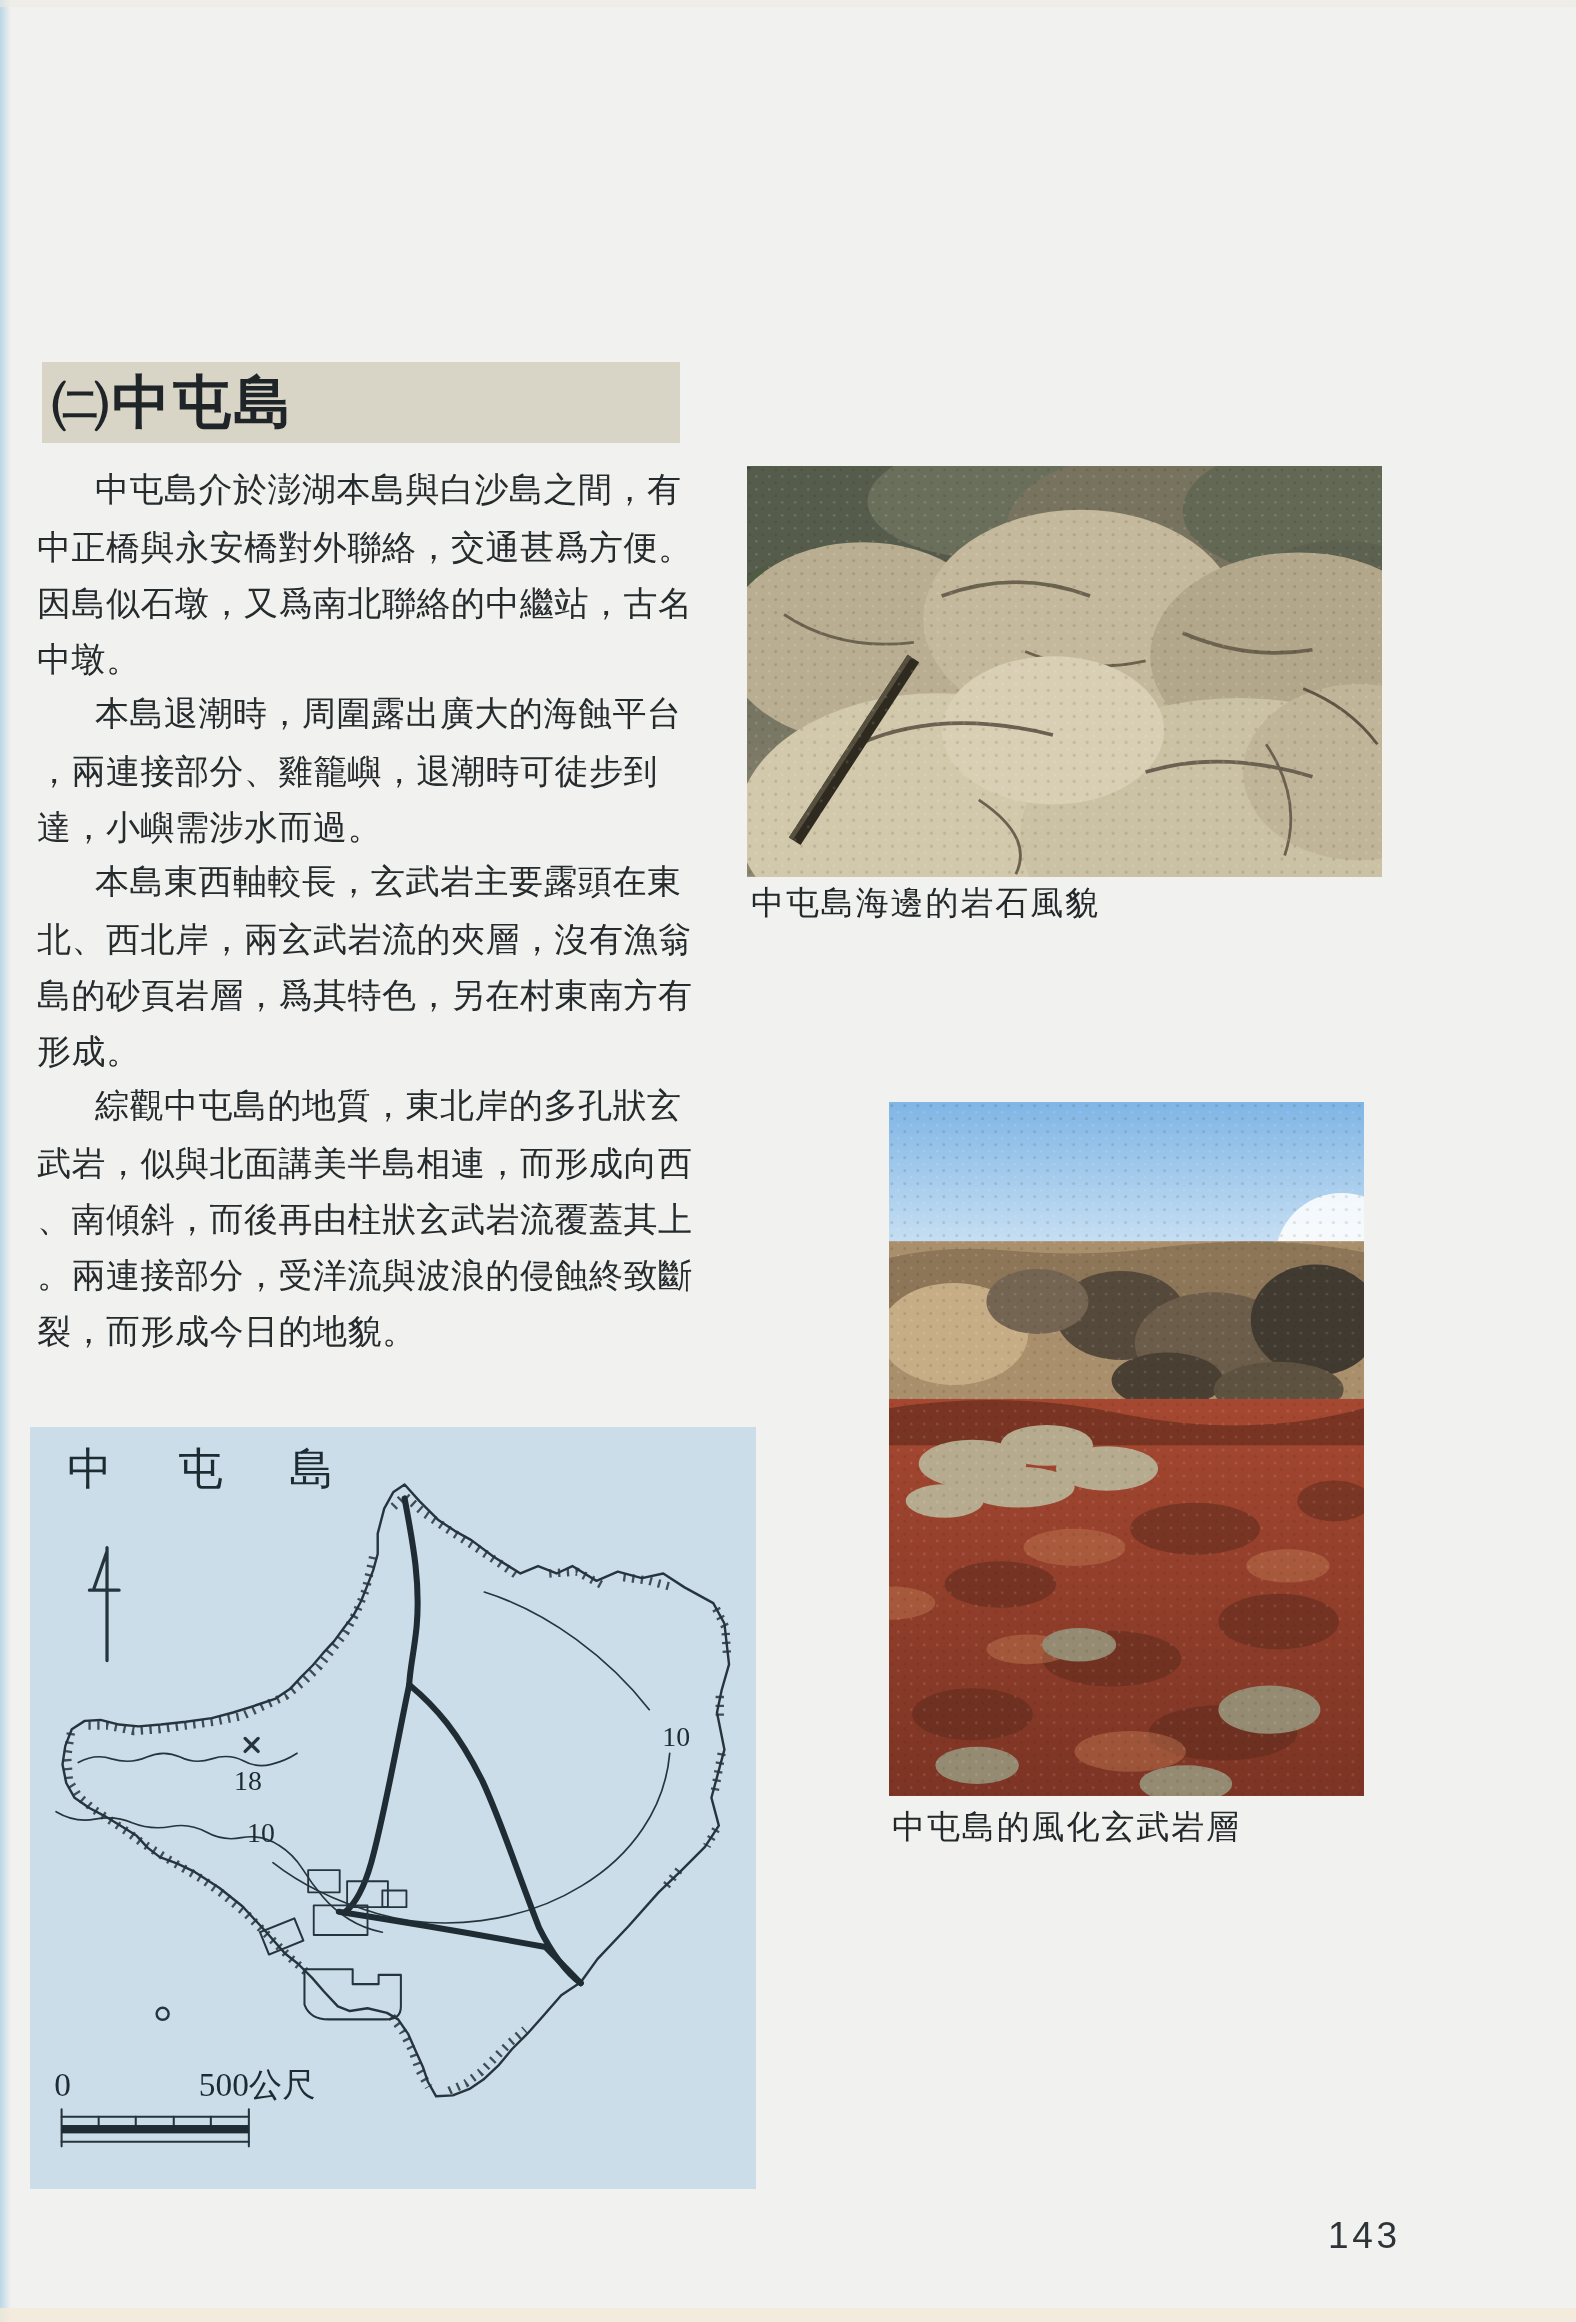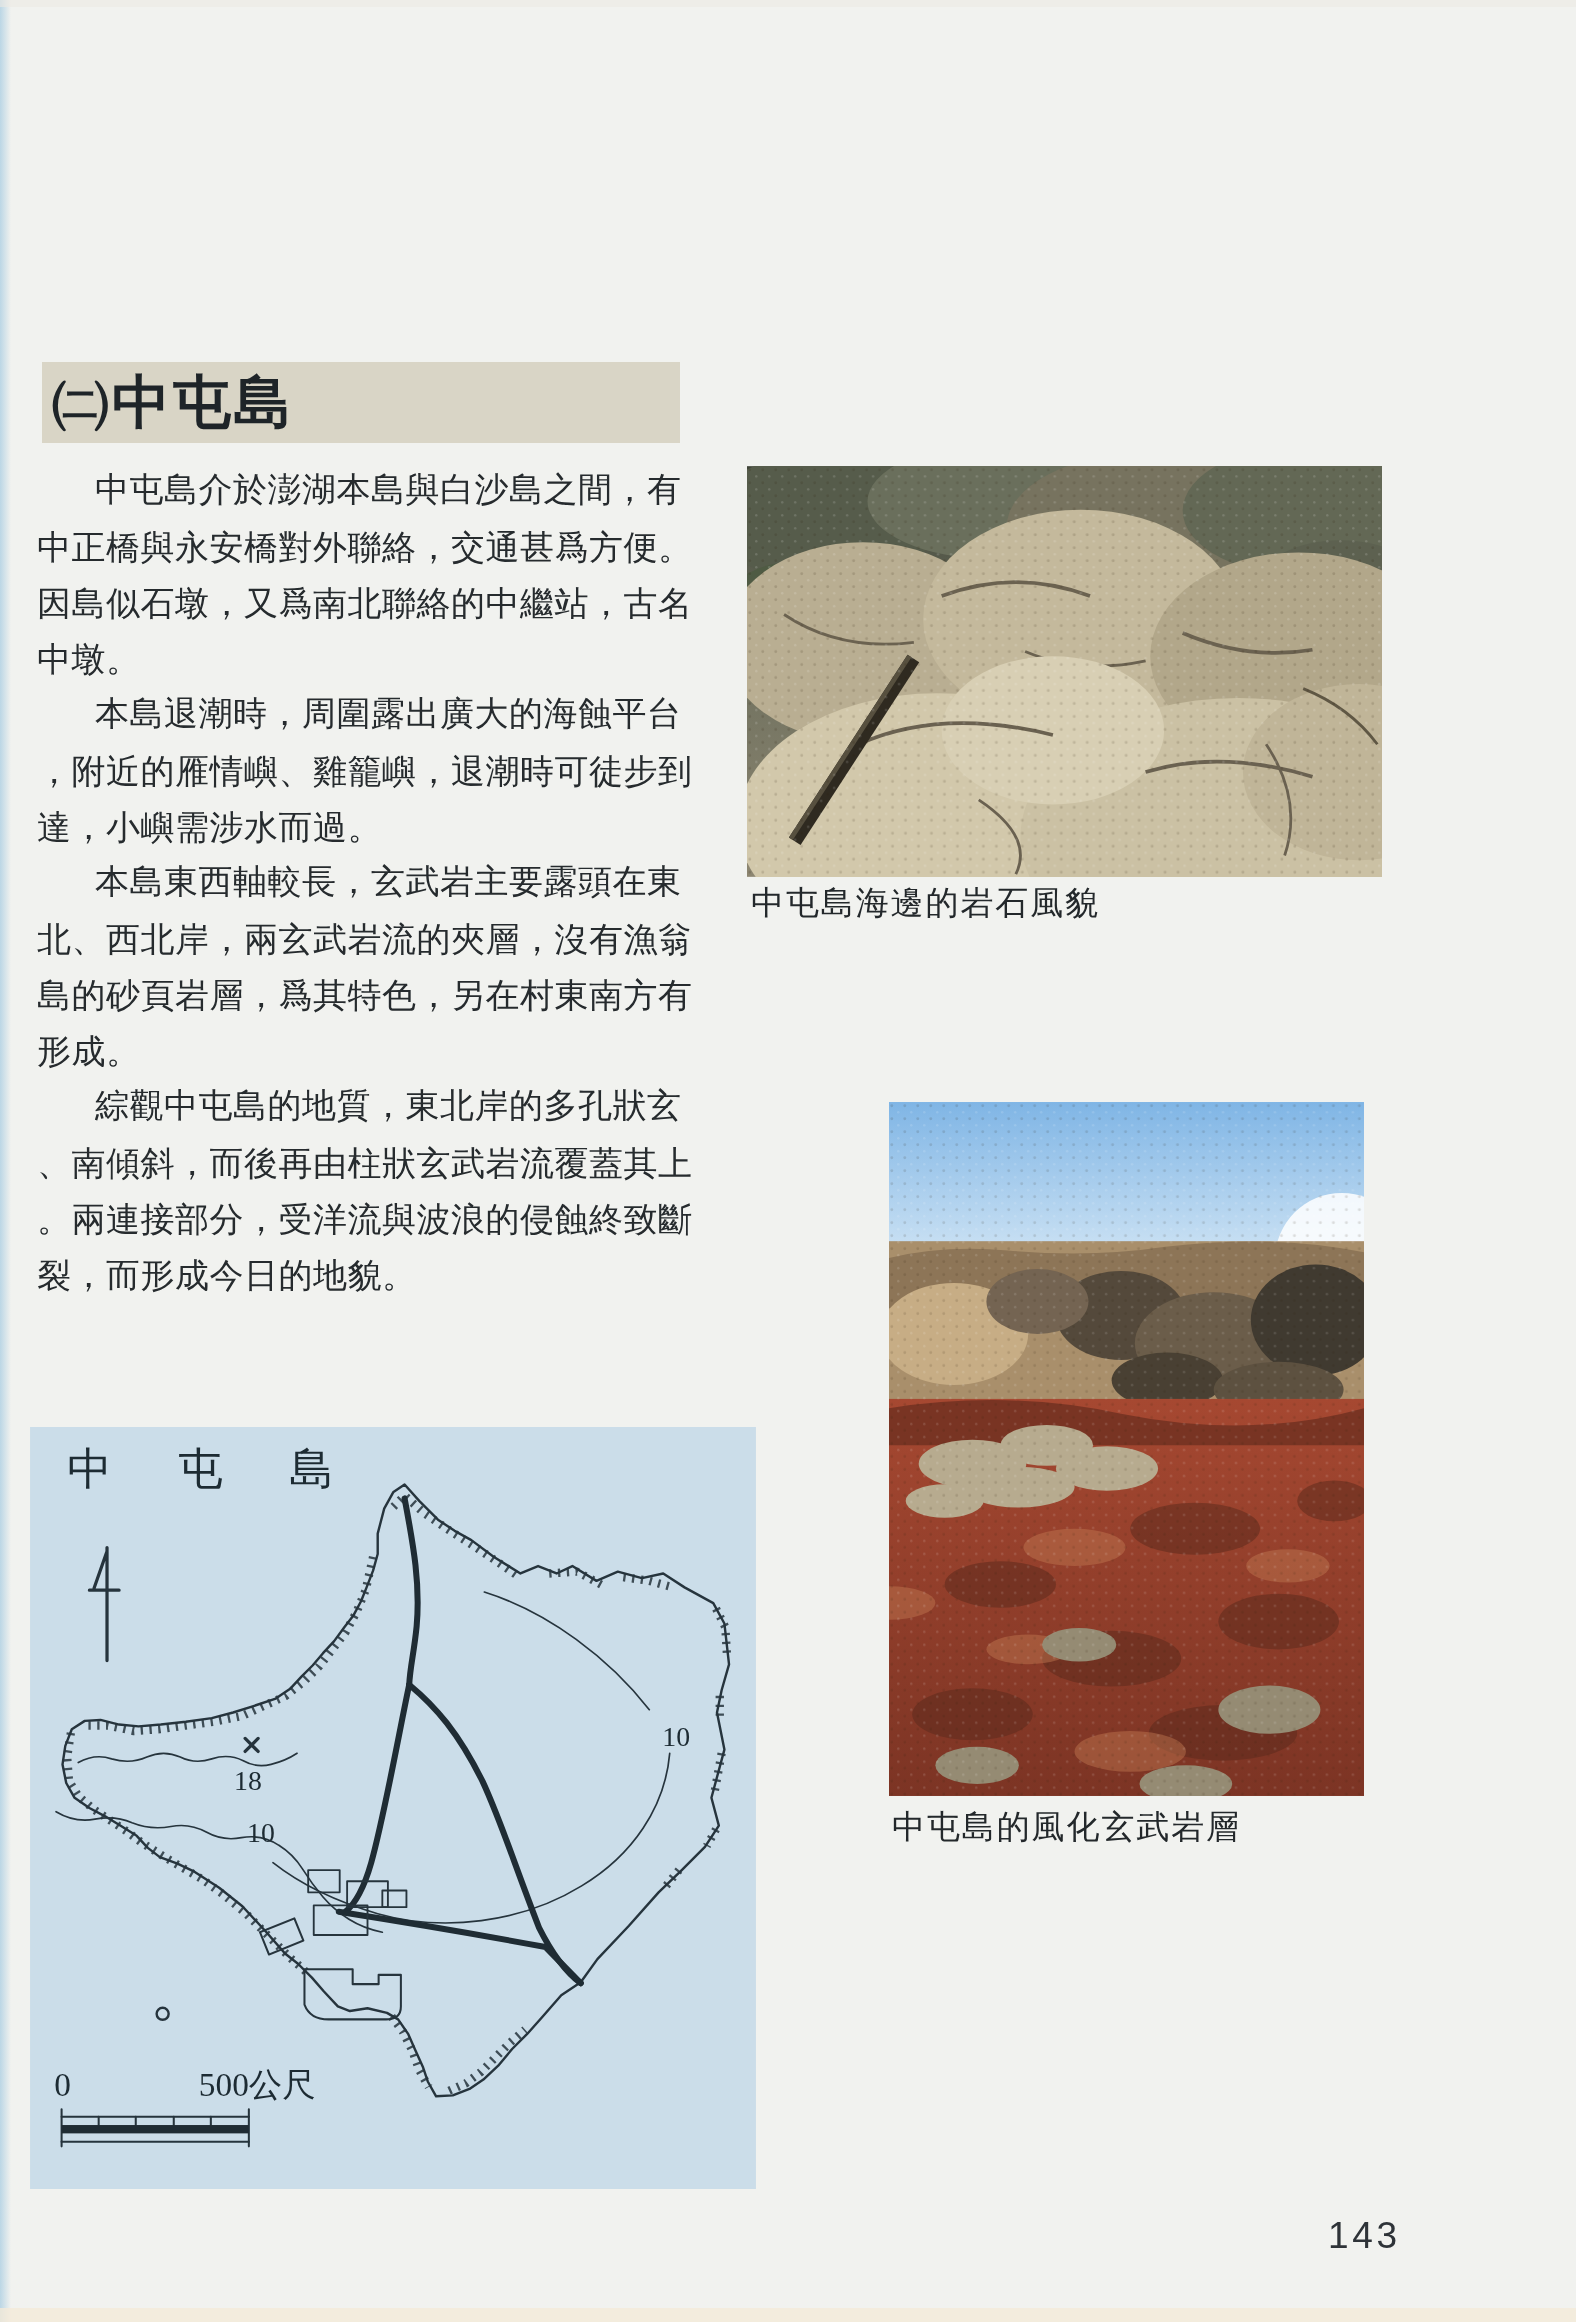--- a/index.html
+++ b/index.html
@@ -55,27 +55,28 @@
   <div class="heading-band">
     <span class="h-text">㈡中屯島</span>
   </div>
 
   <div class="body-text" id="body-lines">
       <div class="bline indent">中屯島介於澎湖本島與白沙島之間，有</div>
       <div class="bline">中正橋與永安橋對外聯絡，交通甚爲方便。</div>
       <div class="bline">因島似石墩，又爲南北聯絡的中繼站，古名</div>
       <div class="bline">中墩。</div>
       <div class="bline indent">本島退潮時，周圍露出廣大的海蝕平台</div>
-      <div class="bline">，附近的雁情嶼、雞籠嶼，退潮時可徒步到</div>
+      <div class="bline">，兩連接部分、雞籠嶼，退潮時可徒步到</div>
       <div class="bline">達，小嶼需涉水而過。</div>
       <div class="bline indent">本島東西軸較長，玄武岩主要露頭在東</div>
       <div class="bline">北、西北岸，兩玄武岩流的夾層，沒有漁翁</div>
       <div class="bline">島的砂頁岩層，爲其特色，另在村東南方有</div>
       <div class="bline">形成。</div>
       <div class="bline indent">綜觀中屯島的地質，東北岸的多孔狀玄</div>
+      <div class="bline">武岩，似與北面講美半島相連，而形成向西</div>
       <div class="bline">、南傾斜，而後再由柱狀玄武岩流覆蓋其上</div>
       <div class="bline">。兩連接部分，受洋流與波浪的侵蝕終致斷</div>
       <div class="bline">裂，而形成今日的地貌。</div>
     </div>
 
   <div class="figure" style="left:747px;top:466px;">
     <svg width="635" height="411" viewBox="0 0 685 443">
       <defs>
         <linearGradient id="p1bg" x1="0" y1="0" x2="0" y2="1">
           <stop offset="0" stop-color="#3f4438"></stop>

